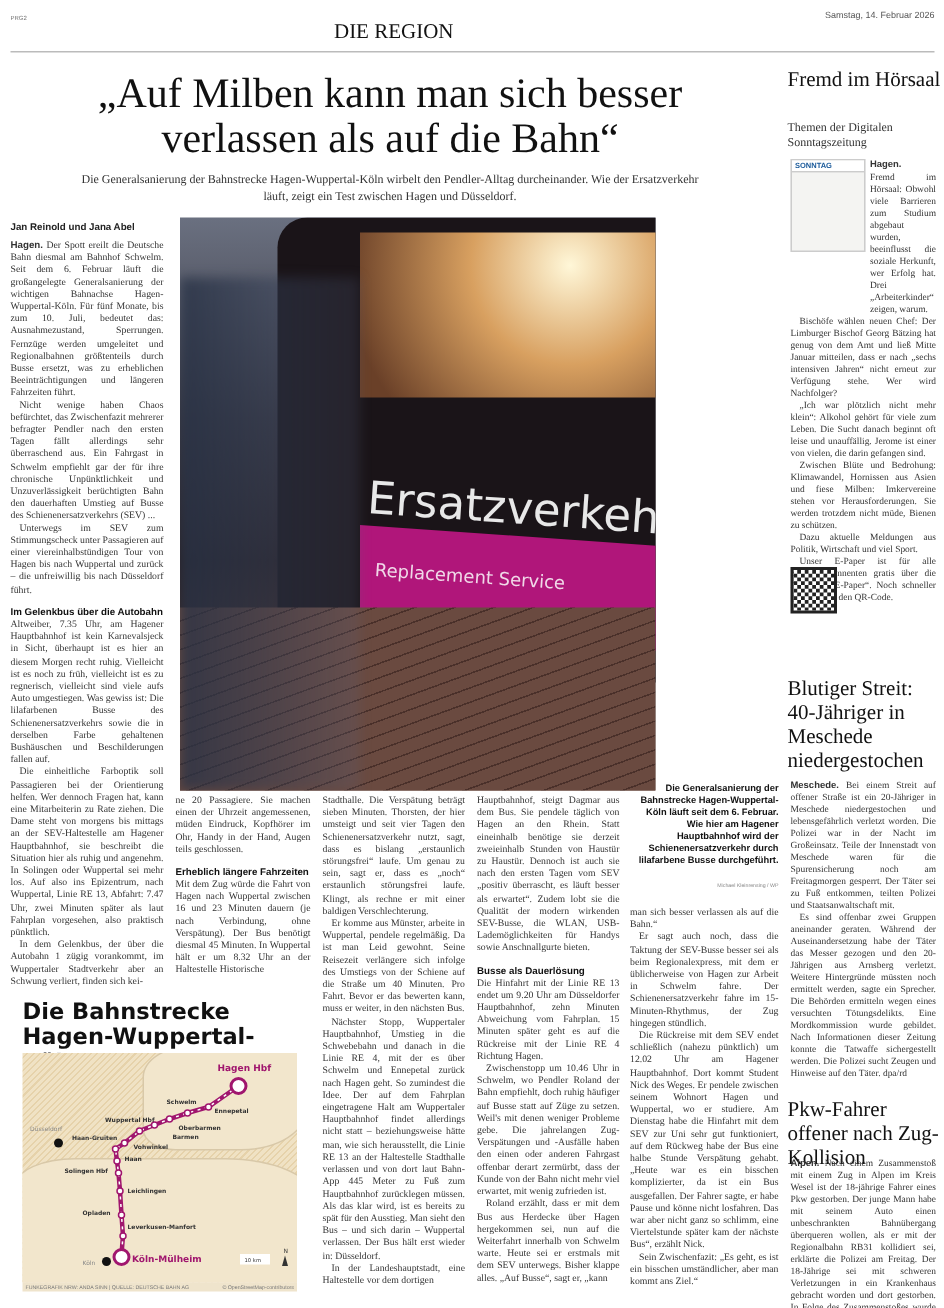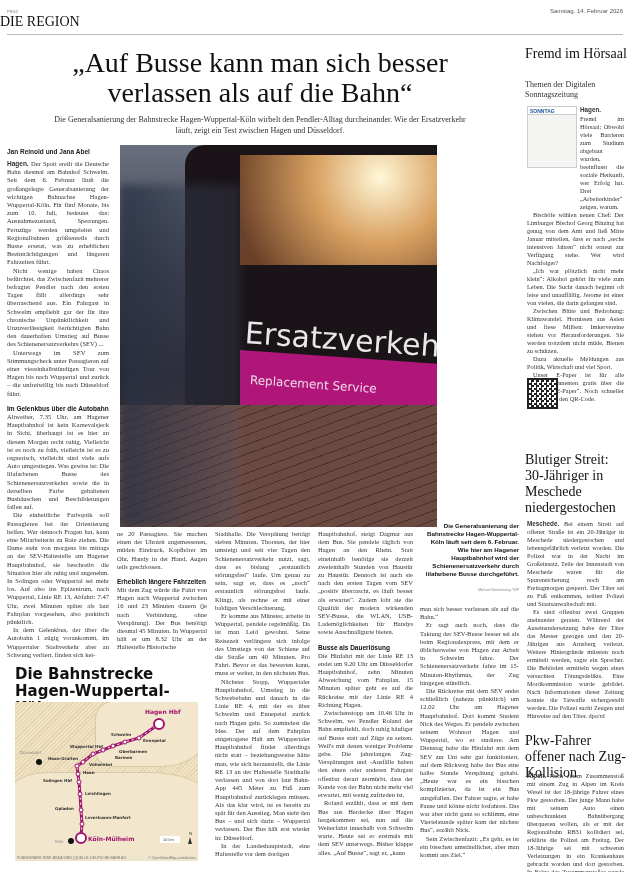--- a/index.html
+++ b/index.html
@@ -1,19 +1,19 @@
 <!DOCTYPE html>
 <html><head>
 <meta charset="utf-8">
 <style>
 *{box-sizing:border-box;margin:0;padding:0}
 body{width:629px;height:872px;background:#fff;font-family:"DejaVu Serif",serif;color:#222;position:relative;overflow:hidden}
 .hdr-page{position:absolute;left:7px;top:9px;font:4px "Liberation Sans",sans-serif;color:#777}
 .hdr-date{position:absolute;right:6px;top:8px;font:6px "Liberation Sans",sans-serif;color:#555}
-.hdr-sec{position:absolute;left:0;width:525px;top:14px;text-align:left;font:14px "Liberation Serif",serif;color:#111;letter-spacing:0}
+.hdr-sec{position:absolute;left:0;width:525px;top:14px;text-align:center;font:14px "Liberation Serif",serif;color:#111;letter-spacing:0}
 .hdr-rule{position:absolute;left:7px;right:6px;top:34px;border-top:1px solid #bbb}
 .headline{position:absolute;left:40px;width:440px;top:48px;text-align:center;font:28px/30px "Liberation Serif",serif;color:#111}
 .subhead{position:absolute;left:50px;width:420px;top:114px;text-align:center;font:8px/11px "Liberation Serif",serif;color:#333}
 .col{position:absolute;font:6.5px/8.2px "Liberation Serif",serif;color:#333;text-align:justify;hyphens:auto}
 .col p{text-indent:6px}
 .col p.no{text-indent:0}
 .col .lead{font-family:"Liberation Sans",sans-serif;font-weight:bold}
 .col h4{font:bold 6.5px/9px "Liberation Sans",sans-serif;color:#111;margin-top:6px}
 .byline{position:absolute;left:7px;top:148px;font:bold 6.5px "Liberation Sans",sans-serif;color:#222}
 .photo{position:absolute;left:120px;top:145px;width:317px;height:382px;overflow:hidden;background:linear-gradient(180deg,#6a7080 0%,#3b3a44 35%,#2a2226 60%,#5a3a2e 100%)}
@@ -37,21 +37,21 @@
 .qr{position:absolute;left:527px;top:378px;width:31px;height:31px;background:repeating-conic-gradient(#222 0 25%,#fff 0 50%) 0 0/5px 5px;border:2px solid #222}
 </style>
 </head>
 <body>
 
 <div class="hdr-page">PRG2</div>
 <div class="hdr-sec">DIE REGION</div>
 <div class="hdr-date">Samstag, 14. Februar 2026</div>
 <div class="hdr-rule"></div>
 
-<h1 class="headline">„Auf Busse kann man sich besser verlassen als auf die Bahn“</h1>
+<h1 class="headline">„Auf Milben kann man sich besser verlassen als auf die Bahn“</h1>
 <div class="subhead">Die Generalsanierung der Bahnstrecke Hagen-Wuppertal-Köln wirbelt den Pendler-Alltag durcheinander. Wie der Ersatzverkehr läuft, zeigt ein Test zwischen Hagen und Düsseldorf.</div>
 <div class="byline">Jan Reinold und Jana Abel</div>
 
 <div class="col" style="left:7px;top:160px;width:102px;">
   <p class="no"><span class="lead">Hagen.</span> <span>Der Spott ereilt die Deutsche Bahn diesmal am Bahnhof Schwelm. Seit dem 6. Februar läuft die großangelegte Generalsanierung der wichtigen Bahnachse Hagen-Wuppertal-Köln. Für fünf Monate, bis zum 10. Juli, bedeutet das: Ausnahmezustand, Sperrungen. Fernzüge werden umgeleitet und Regionalbahnen größtenteils durch Busse ersetzt, was zu erheblichen Beeinträchtigungen und längeren Fahrzeiten führt.</span></p>
   <p>Nicht wenige haben Chaos befürchtet, das Zwischenfazit mehrerer befragter Pendler nach den ersten Tagen fällt allerdings sehr überraschend aus. Ein Fahrgast in Schwelm empfiehlt gar der für ihre chronische Unpünktlichkeit und Unzuverlässigkeit berüchtigten Bahn den dauerhaften Umstieg auf Busse des Schienenersatzverkehrs (SEV) ...</p>
   <p>Unterwegs im SEV zum Stimmungscheck unter Passagieren auf einer viereinhalbstündigen Tour von Hagen bis nach Wuppertal und zurück – die unfreiwillig bis nach Düsseldorf führt.</p>
   <h4>Im Gelenkbus über die Autobahn</h4>
   <p class="no">Altweiber, 7.35 Uhr, am Hagener Hauptbahnhof ist kein Karnevalsjeck in Sicht, überhaupt ist es hier an diesem Morgen recht ruhig. Vielleicht ist es noch zu früh, vielleicht ist es zu regnerisch, vielleicht sind viele aufs Auto umgestiegen. Was gewiss ist: Die lilafarbenen Busse des Schienenersatzverkehrs sowie die in derselben Farbe gehaltenen Bushäuschen und Beschilderungen fallen auf.</p>
   <p>Die einheitliche Farboptik soll Passagieren bei der Orientierung helfen. Wer dennoch Fragen hat, kann eine Mitarbeiterin zu Rate ziehen. Die Dame steht von morgens bis mittags an der SEV-Haltestelle am Hagener Hauptbahnhof, sie beschreibt die Situation hier als ruhig und angenehm. In Solingen oder Wuppertal sei mehr los. Auf also ins Epizentrum, nach Wuppertal, Linie RE 13, Abfahrt: 7.47 Uhr, zwei Minuten später als laut Fahrplan vorgesehen, also praktisch pünktlich.</p>
@@ -163,21 +163,21 @@
 <div class="col" style="left:527px;top:115px;width:97px;font-size:6.3px;line-height:8px;">
   <p class="no" style="padding-left:53px">Fremd im Hörsaal: Obwohl viele Barrieren zum Studium abgebaut wurden, beeinflusst die soziale Herkunft, wer Erfolg hat. Drei „Arbeiterkinder“ zeigen, warum.</p>
   <p>Bischöfe wählen neuen Chef: Der Limburger Bischof Georg Bätzing hat genug von dem Amt und ließ Mitte Januar mitteilen, dass er nach „sechs intensiven Jahren“ nicht erneut zur Verfügung stehe. Wer wird Nachfolger?</p>
   <p>„Ich war plötzlich nicht mehr klein“: Alkohol gehört für viele zum Leben. Die Sucht danach beginnt oft leise und unauffällig. Jerome ist einer von vielen, die darin gefangen sind.</p>
   <p>Zwischen Blüte und Bedrohung: Klimawandel, Hornissen aus Asien und fiese Milben: Imkervereine stehen vor Herausforderungen. Sie werden trotzdem nicht müde, Bienen zu schützen.</p>
   <p>Dazu aktuelle Meldungen aus Politik, Wirtschaft und viel Sport.</p>
   <p>Unser E-Paper ist für alle Zeitungsabonnenten gratis über die App „WP E-Paper“. Noch schneller geht es über den QR-Code.</p>
 </div>
 <div class="qr"></div>
 
-<div class="side-title" style="top:452px">Blutiger Streit: 30-Jähriger in Meschede niedergestochen</div>
+<div class="side-title" style="top:452px">Blutiger Streit: 40-Jähriger in Meschede niedergestochen</div>
 <div class="col" style="left:527px;top:520px;width:97px;font-size:6.3px;line-height:8px;">
   <p class="no"><span class="lead">Meschede.</span> <span>Bei einem Streit auf offener Straße ist ein 20-Jähriger in Meschede niedergestochen und lebensgefährlich verletzt worden. Die Polizei war in der Nacht im Großeinsatz. Teile der Innenstadt von Meschede waren für die Spurensicherung noch am Freitagmorgen gesperrt. Der Täter sei zu Fuß entkommen, teilten Polizei und Staatsanwaltschaft mit.</span></p>
   <p>Es sind offenbar zwei Gruppen aneinander geraten. Während der Auseinandersetzung habe der Täter das Messer gezogen und den 20-Jährigen aus Arnsberg verletzt. Weitere Hintergründe müssten noch ermittelt werden, sagte ein Sprecher. Die Behörden ermitteln wegen eines versuchten Tötungsdelikts. Eine Mordkommission wurde gebildet. Nach Informationen dieser Zeitung konnte die Tatwaffe sichergestellt werden. Die Polizei sucht Zeugen und Hinweise auf den Täter. dpa/rd</p>
 </div>
 
 <div class="side-title" style="top:733px">Pkw-Fahrer offener nach Zug-Kollision</div>
 <div class="col" style="left:527px;top:772px;width:97px;font-size:6.3px;line-height:8px;">
   <p class="no"><span class="lead">Alpen.</span> <span>Nach einem Zusammenstoß mit einem Zug in Alpen im Kreis Wesel ist der 18-jährige Fahrer eines Pkw gestorben. Der junge Mann habe mit seinem Auto einen unbeschrankten Bahnübergang überqueren wollen, als er mit der Regionalbahn RB31 kollidiert sei, erklärte die Polizei am Freitag. Der 18-Jährige sei mit schweren Verletzungen in ein Krankenhaus gebracht worden und dort gestorben. In Folge des Zusammenstoßes wurde eine Zugbegleiterin leicht verletzt. afp</span></p>
 </div>
 

